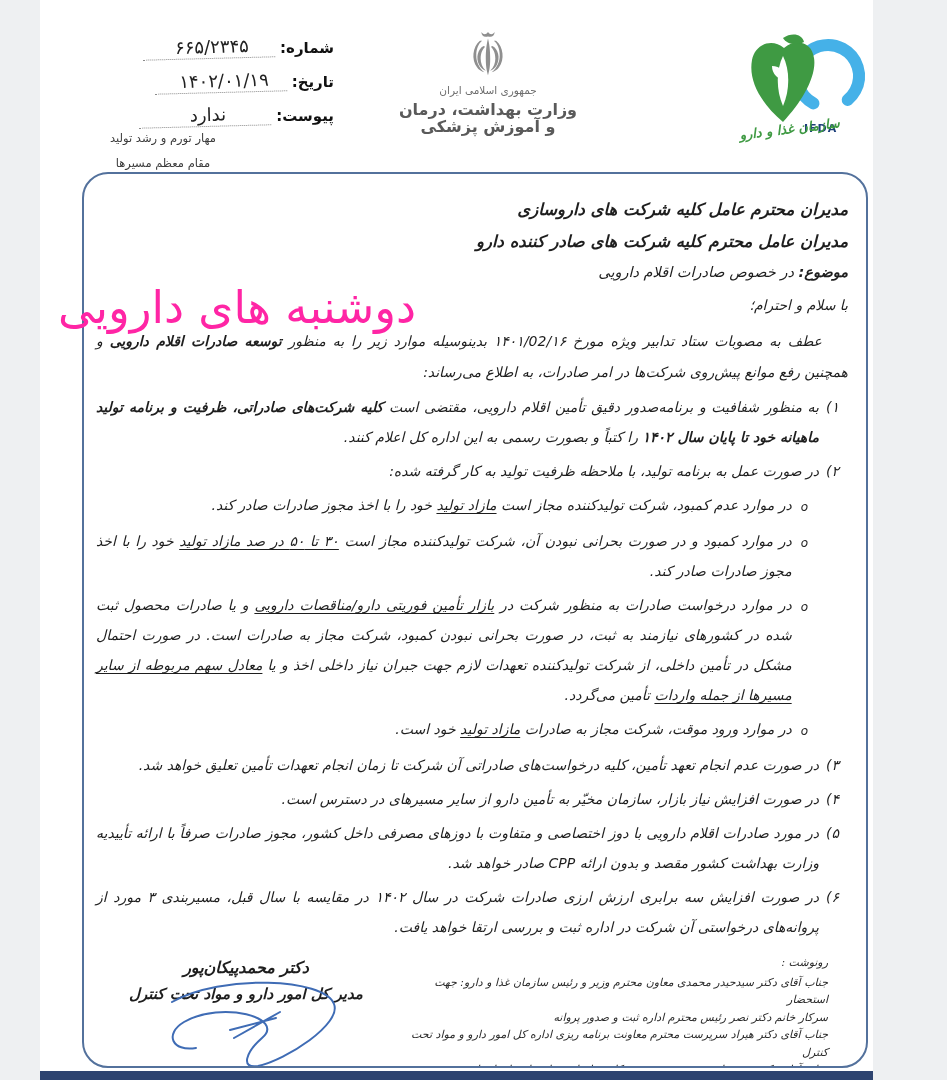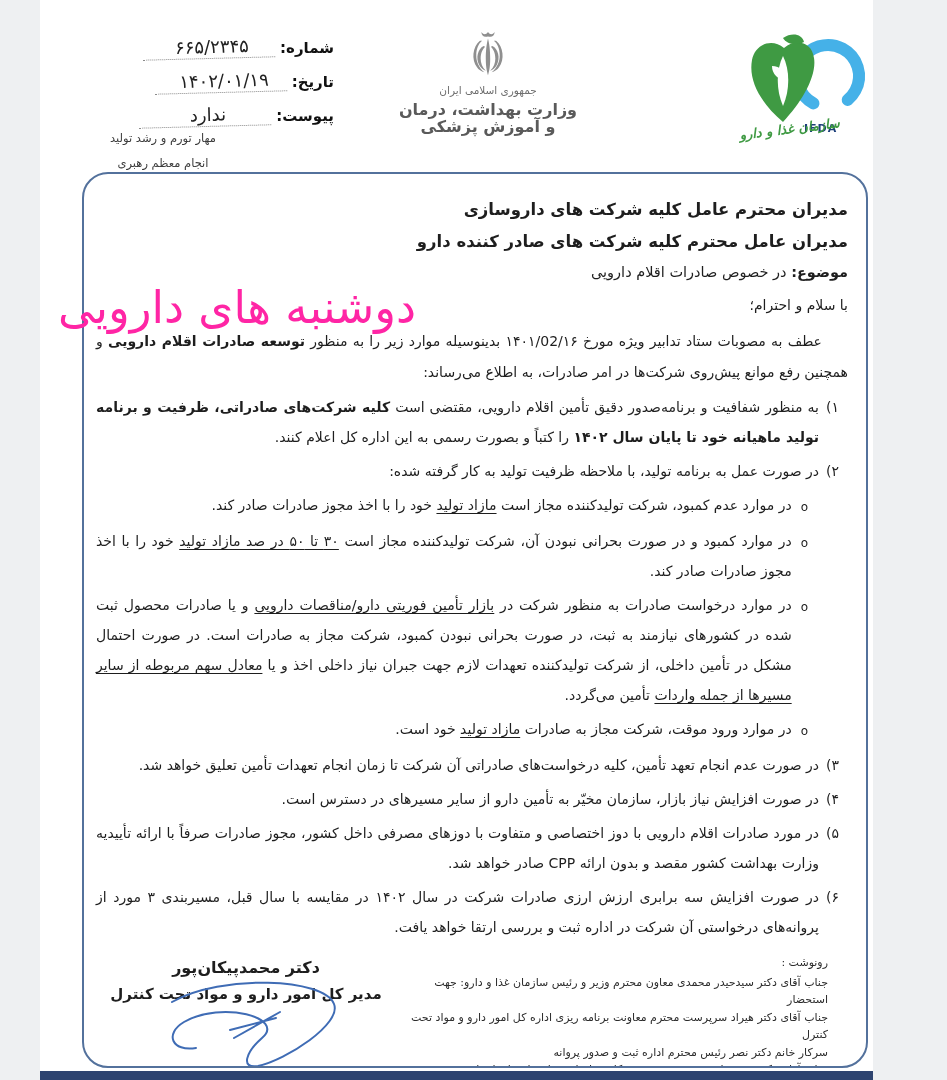--- a/index.html
+++ b/index.html
@@ -34,21 +34,21 @@
   .ifda-orgname{position:absolute;left:-6px;top:96px;width:110px;font-size:13px;font-weight:bold;
     color:#3f9a43;direction:rtl;transform:rotate(-7deg);font-style:italic;white-space:nowrap;}
 
   
   .watermark{position:absolute;left:58px;top:281px;z-index:5;direction:rtl;white-space:nowrap;
     font-size:45px;font-weight:normal;letter-spacing:1px;}
 
   
   .letter{position:absolute;left:82px;top:172px;width:786px;height:896px;box-sizing:border-box;
     border:2px solid #53719c;border-radius:26px;direction:rtl;
-    padding:24px 14px 0 12px;font-size:14px;overflow:hidden;}
+    padding:24px 14px 0 12px;font-size:14px;overflow:hidden;font-style:italic;}
   .addressee{font-weight:bold;font-size:16.5px;margin:2px 4px 13px 0;}
   .subject-line{font-size:14.5px;margin:2px 4px 17px 0;}
   .subject-label{font-weight:600;}
   .salutation{font-size:14px;margin:0 4px 13px 0;}
   .intro{line-height:31px;text-align:justify;text-indent:26px;margin:0 4px 4px 0;}
   .b{font-weight:bold;}
   .u{text-decoration:underline;text-underline-offset:3px;}
 
   .items{margin-top:2px;}
   .item{display:flex;gap:7px;line-height:30px;margin:0 2px 4px 0;}
@@ -84,21 +84,21 @@
     <span class="meta-label">تاریخ:</span>
     <span class="meta-value">۱۴۰۲/۰۱/۱۹</span>
   </div>
   <div class="meta-line">
     <span class="meta-label">پیوست:</span>
     <span class="meta-value">ندارد</span>
   </div>
 </div>
 <div class="slogan">
   <div>مهار تورم و رشد تولید</div>
-  <div>انجام معظم رهبری</div>
+  <div>مقام معظم مسیرها</div>
 </div>
 
 <div class="ministry">
   <svg class="emblem" width="44" height="52" viewBox="0 0 60 70">
     <g fill="#8f8f8f">
       <path d="M30 14 C32 22 33 30 33 42 C33 54 31 60 30 64 C29 60 27 54 27 42 C27 30 28 22 30 14 Z"></path>
       <path d="M24 24 C16 28 13 40 18 50 C20 54 24 57 27 58 C22 53 20 47 20 41 C20 33 23 28 26 25 Z"></path>
       <path d="M36 24 C44 28 47 40 42 50 C40 54 36 57 33 58 C38 53 40 47 40 41 C40 33 37 28 34 25 Z"></path>
       <path d="M19 17 C9 25 7 43 15 53 C17 56 21 59 25 60 C17 53 14 45 14 37 C14 28 17 21 22 17 Z"></path>
       <path d="M41 17 C51 25 53 43 45 53 C43 56 39 59 35 60 C43 53 46 45 46 37 C46 28 43 21 38 17 Z"></path>
@@ -176,22 +176,22 @@
         <span class="item-num">۶)</span>
         <div class="item-text"><span>در صورت افزایش سه برابری ارزش ارزی صادرات شرکت در سال ۱۴۰۲ در مقایسه با سال قبل، مسیربندی ۳ مورد از پروانه‌های درخواستی آن شرکت در اداره ثبت و بررسی ارتقا خواهد یافت.</span></div>
       </div>
     </div>
 
   <div class="footer-row">
     <div class="cc-block">
       <div class="cc-label">رونوشت :</div>
       <div id="cc-lines">
           <div>جناب آقای دکتر سیدحیدر محمدی معاون محترم وزیر و رئیس سازمان غذا و دارو: جهت استحضار</div>
+          <div>سرکار خانم دکتر نصر رئیس محترم اداره ثبت و صدور پروانه</div>
           <div>جناب آقای دکتر هیراد سرپرست محترم معاونت برنامه ریزی اداره کل امور دارو و مواد تحت کنترل</div>
-          <div>سرکار خانم دکتر نصر رئیس محترم اداره ثبت و صدور پروانه</div>
           <div>جناب آقای دکتر عبده زاده رئیس محترم سندیکای صاحبان صنایع داروهای انسانی</div>
         </div>
     </div>
     <div class="sig-block">
       <div class="sig-name">دکتر محمدپیکان‌پور</div>
       <div class="sig-title">مدیر کل امور دارو و مواد تحت کنترل</div>
       <svg class="sig-scribble" width="216" height="104" viewBox="0 0 216 104" fill="none">
         <path d="M34 34 C84 6 186 10 196 36 C204 56 148 92 120 98 C102 101 108 84 124 70 C148 50 84 32 46 54 C26 66 34 84 58 80" stroke="#3f6cb5" stroke-width="2" stroke-linecap="round"></path>
         <path d="M92 62 L138 50 M96 70 L142 44" stroke="#3f6cb5" stroke-width="2" stroke-linecap="round"></path>
       </svg>

